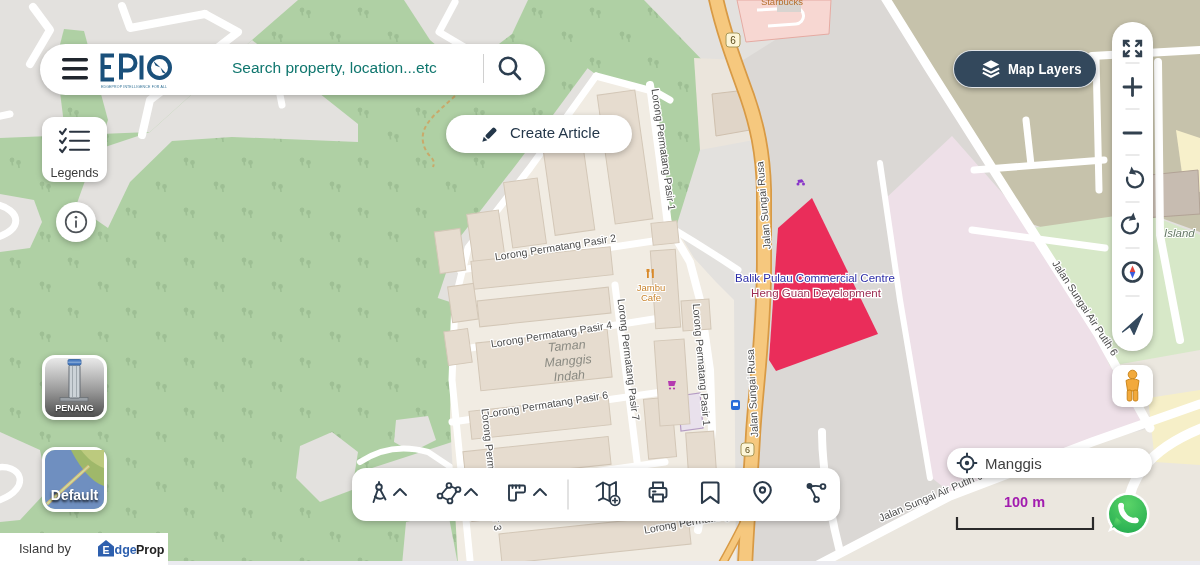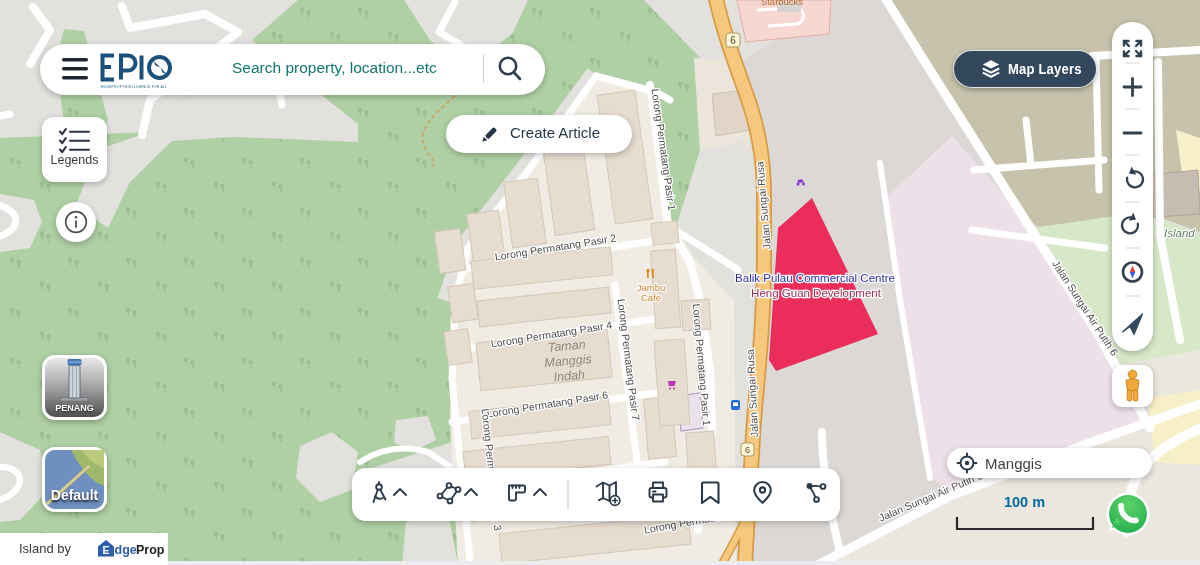--- a/index.html
+++ b/index.html
@@ -330,21 +330,21 @@
 <svg class="ov" style="left:57px;top:128px;" width="35" height="27" viewBox="0 0 35 27">
   <g stroke="#2b3440" stroke-width="2.1" fill="none" stroke-linecap="round" stroke-linejoin="round">
     <path d="M3,3.5 l2.2,2.6 3.6,-5"></path>
       <line x1="13" y1="3.8" x2="32" y2="3.8"></line>
     <path d="M3,12.5 l2.2,2.6 3.6,-5"></path>
       <line x1="13" y1="12.8" x2="32" y2="12.8"></line>
     <path d="M3,21.5 l2.2,2.6 3.6,-5"></path>
       <line x1="13" y1="21.8" x2="32" y2="21.8"></line>
   </g>
 </svg>
-<div class="ov" style="left:42px;top:153px;width:65px;text-align:center;font-size:12.5px;color:#3b3b3b;">Legends</div>
+<div class="ov" style="left:42px;top:166px;width:65px;text-align:center;font-size:12.5px;color:#3b3b3b;">Legends</div>
 
 <div class="ov card" style="left:56px;top:202px;width:40px;height:40px;border-radius:50%;"></div>
 <svg class="ov" style="left:64px;top:210px;" width="24" height="24" viewBox="0 0 24 24">
   <circle cx="12" cy="12" r="10.3" fill="none" stroke="#4d5257" stroke-width="1.7"></circle>
   <circle cx="12" cy="7.3" r="1.3" fill="#4d5257"></circle>
   <rect x="11.1" y="10.2" width="1.8" height="7.6" rx="0.9" fill="#4d5257"></rect>
 </svg>
 
 <div class="ov card" style="left:446px;top:115px;width:186px;height:38px;border-radius:19px;"></div>
 <svg class="ov" style="left:478px;top:124px;" width="22" height="22" viewBox="0 0 22 22">
@@ -425,21 +425,21 @@
   <circle cx="11" cy="11" r="2.2" fill="#2b3a4a"></circle>
   <g stroke="#2b3a4a" stroke-width="2">
       <line x1="11" y1="0.8" x2="11" y2="4"></line>
       <line x1="11" y1="18" x2="11" y2="21.2"></line>
       <line x1="0.8" y1="11" x2="4" y2="11"></line>
       <line x1="18" y1="11" x2="21.2" y2="11"></line>
     </g>
 </svg>
 <div class="ov" style="left:985px;top:455px;font-size:15px;color:#3f3f3f;">Manggis</div>
 
-<div class="ov" style="left:957px;top:494px;width:135px;text-align:center;font-size:14.5px;font-weight:bold;color:#0369a1;">100 m</div>
+<div class="ov" style="left:957px;top:494px;width:135px;text-align:center;font-size:14.5px;font-weight:bold;color:#a21caf;">100 m</div>
 
 <svg class="ov" style="left:954px;top:514px;" width="142" height="18" viewBox="0 0 142 18">
   <path d="M3,3 V15 H139 V3" fill="none" stroke="#2a2a2a" stroke-width="2.2"></path>
 </svg>
 
 <svg class="ov" style="left:1105px;top:491px;" width="46" height="46" viewBox="0 0 46 46">
   <defs>
       <radialGradient id="wagrad2" cx="50%" cy="25%" r="90%">
         <stop offset="0%" stop-color="#5bd468"></stop>
         <stop offset="100%" stop-color="#1fa94e"></stop>

